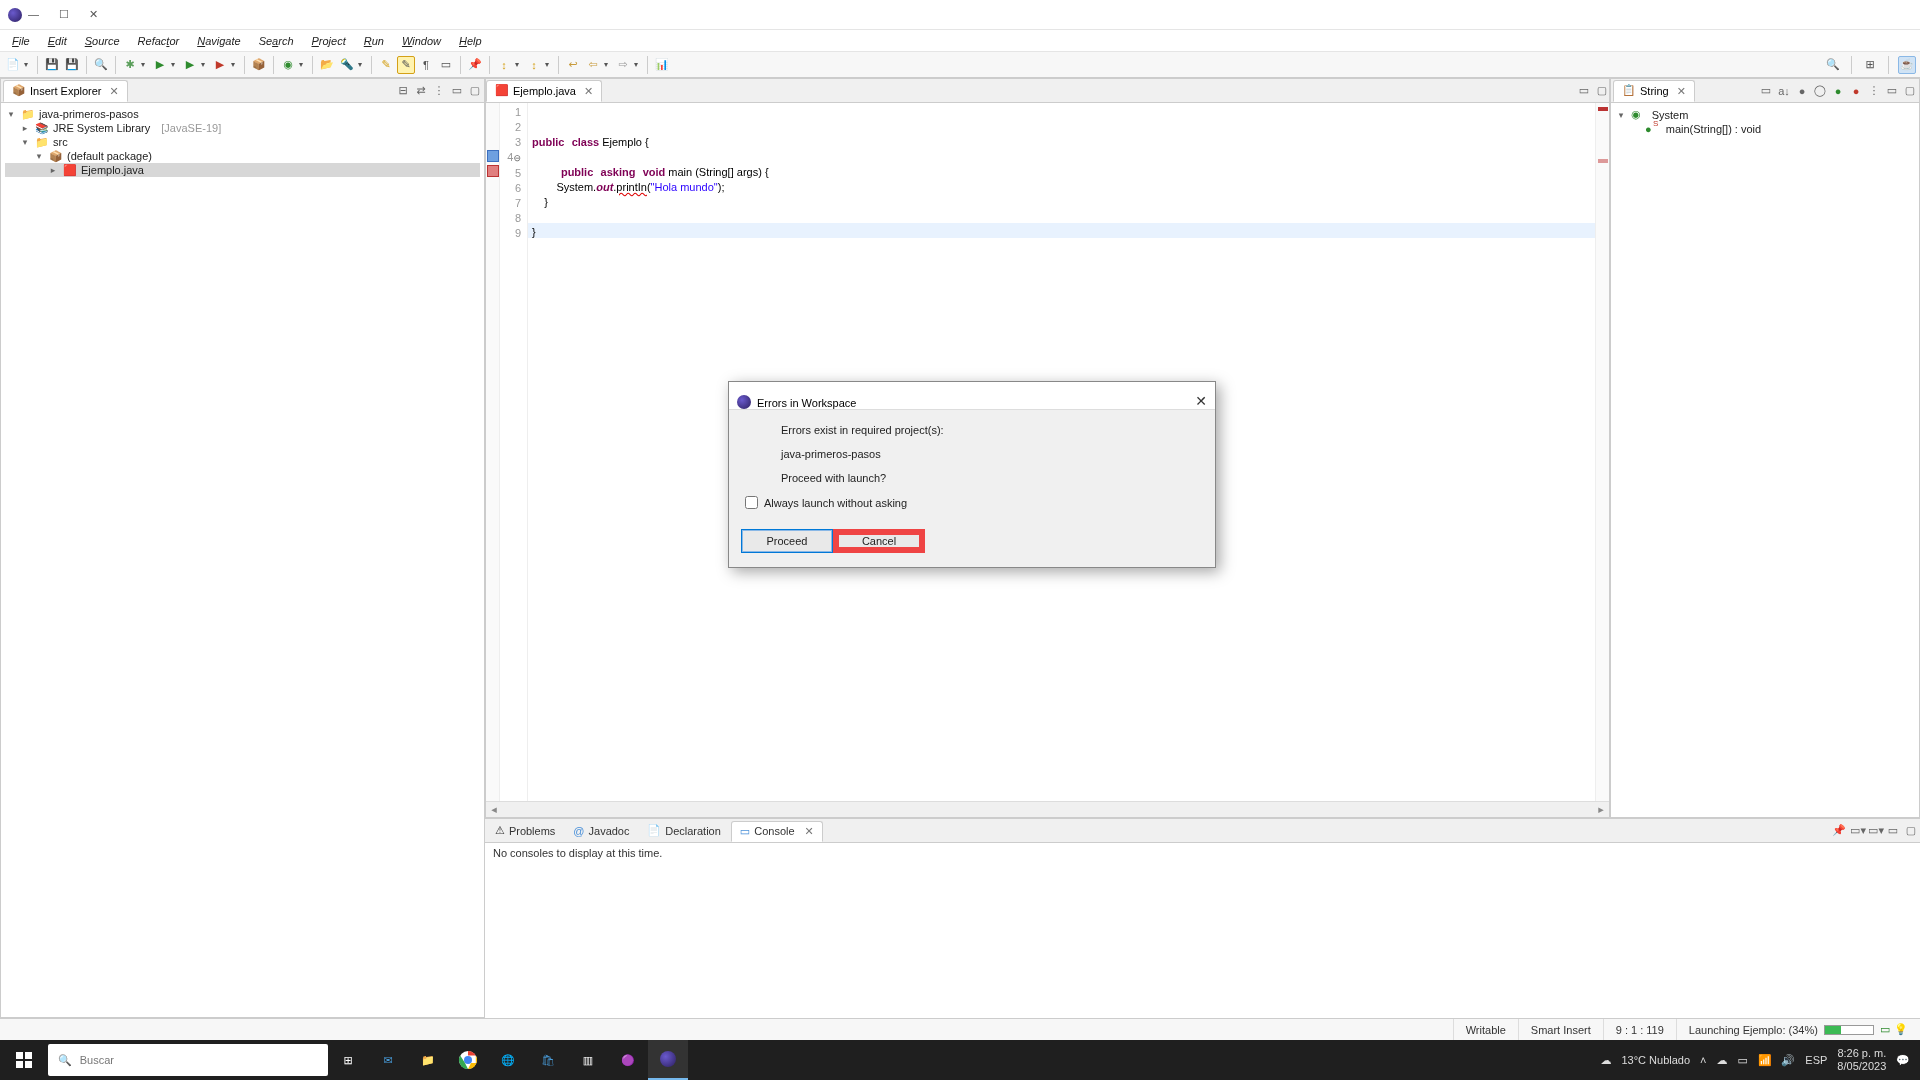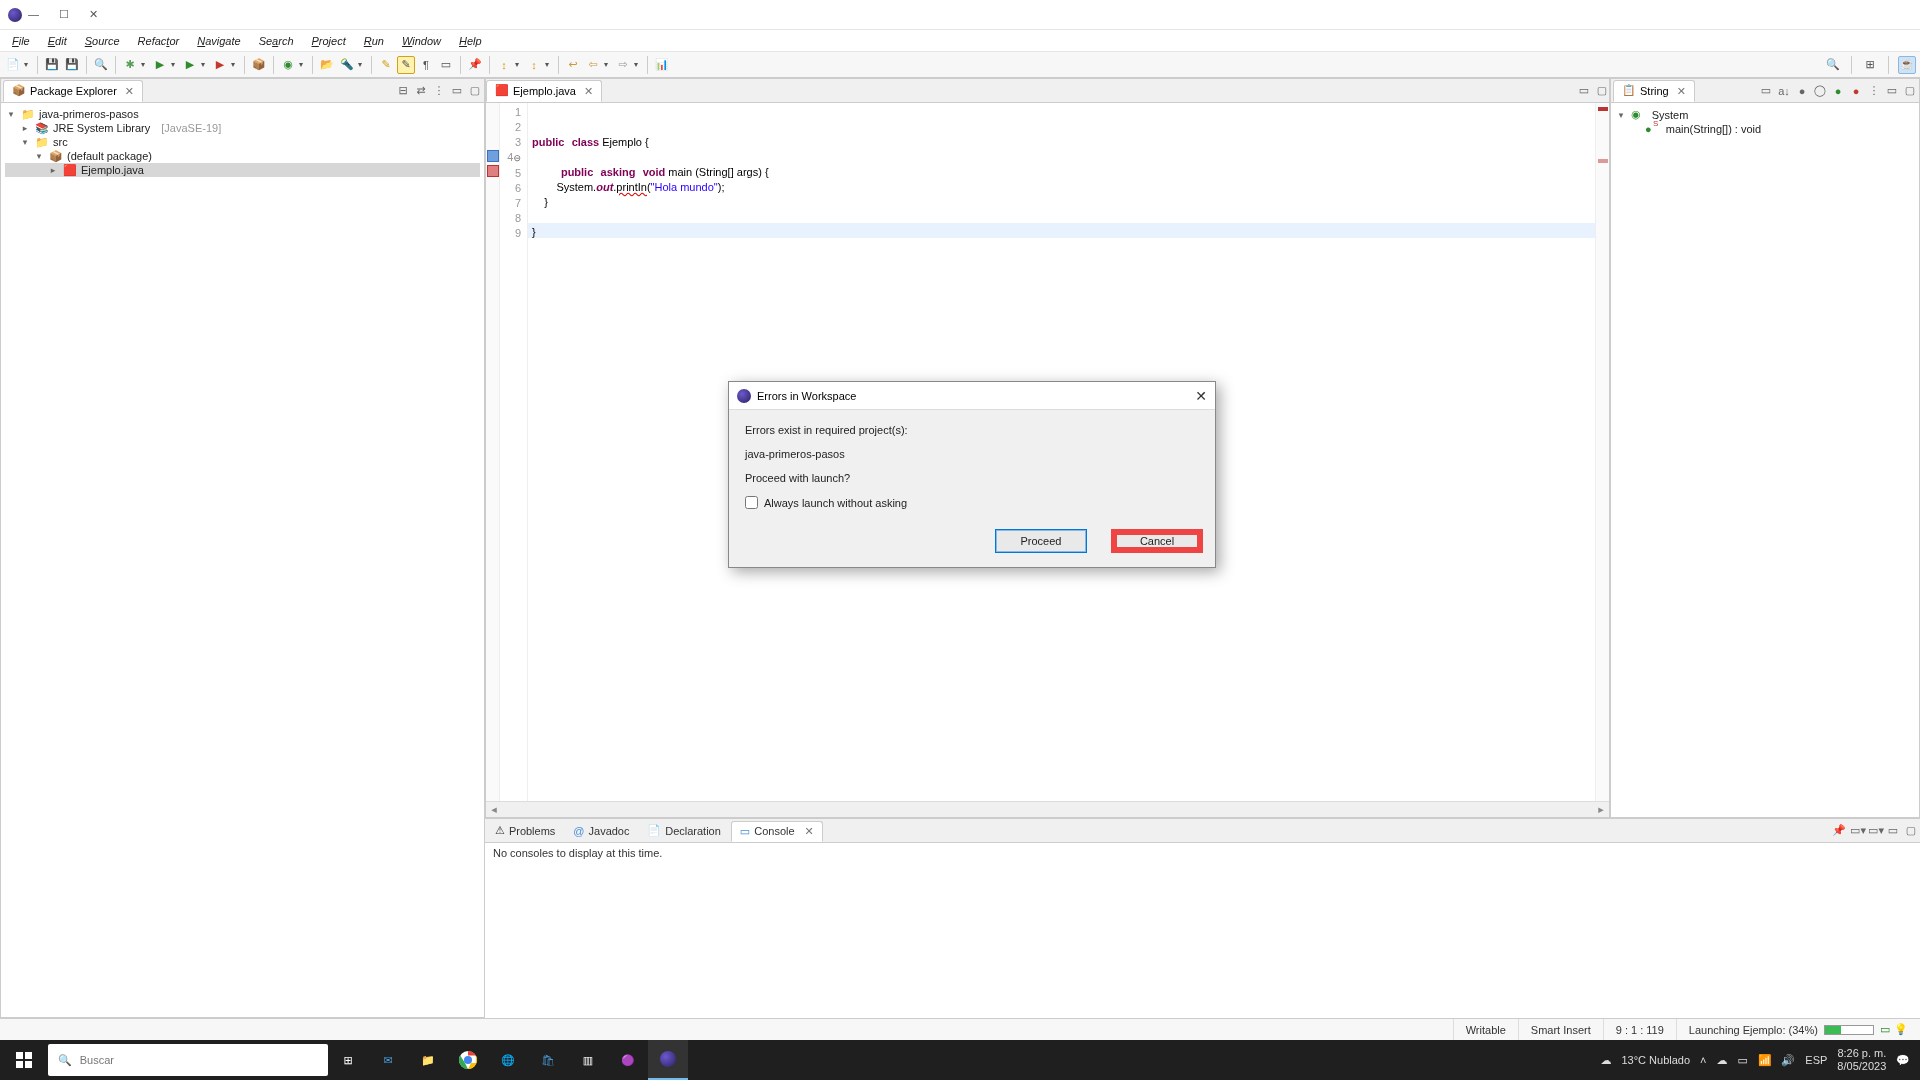--- a/index.html
+++ b/index.html
@@ -62,28 +62,28 @@
 .prog { width:50px; height:10px; border:1px solid #999; margin-left:6px; position:relative; background:#fff; }
 .prog .fill { position:absolute; left:0; top:0; bottom:0; width:34%; background:#3cba54; }
 .taskbar { height:40px; background:#1f1f1f; display:flex; align-items:center; color:#fff; }
 .taskbar .start { width:48px; height:40px; display:flex; align-items:center; justify-content:center; }
 .taskbar .search { width:280px; height:32px; background:#fff; color:#555; display:flex; align-items:center; padding:0 10px; gap:8px; border-radius:2px; }
 .taskbar .tico { width:40px; height:40px; display:flex; align-items:center; justify-content:center; }
 .taskbar .tico.active { border-bottom:2px solid #76b9ed; background:#333; }
 .taskbar .tray { margin-left:auto; display:flex; align-items:center; gap:10px; padding:0 10px; color:#ddd; font-size:11px; }
 .taskbar .clock { text-align:right; line-height:13px; font-size:11px; }
 .dialog { position:absolute; left:728px; top:381px; width:488px; background:#f0f0f0; border:1px solid #888; box-shadow:4px 4px 14px rgba(0,0,0,0.35); z-index:50; }
-.dialog .dtitle { height:28px; background:#fff; display:flex; align-items:center; padding:0 8px; border-bottom:1px solid #ddd; }
+.dialog .dtitle { height:28px; background:#fff; display:flex; align-items:flex-end; padding:0 8px; border-bottom:1px solid #ddd; }
 .dialog .dtitle .dico { width:14px; height:14px; border-radius:50%; background:radial-gradient(circle at 35% 35%,#6a5acd,#2b1e5e); margin-right:6px; }
 .dialog .dtitle .dclose { margin-left:auto; color:#333; font-size:14px; }
 .dialog .dbody { padding:14px 16px 10px; color:#222; }
-.dialog .dbody p { margin-bottom:12px; }
+.dialog .dbody p { margin-bottom:12px;margin-left:36px; }
 .dialog .dchk { display:flex; align-items:center; gap:6px; margin-top:10px; }
 .dialog .dchk input { width:13px; height:13px; }
-.dialog .dbtns { display:flex; justify-content:flex-end; gap:24px; padding:10px 12px 14px; }
+.dialog .dbtns { display:flex; justify-content:flex-start; gap:0; padding:10px 12px 14px; }
 .dialog .dbtns button { width:92px; height:24px; background:#e9e9e9; border:6px solid #ef4444; color:#222; }
 .dialog .dbtns button.primary { border:1px solid #0078d7; box-shadow:inset 0 0 0 1px #8ab8e6; }
 svg { display:block; }
 </style>
 </head>
 <body>
 
 <div class="titlebar">
   <span class="eclipse-ico"></span>
   <div class="winbtns">
@@ -160,21 +160,21 @@
     <span class="tb-btn" style="background:#d0e3f5;border:1px solid #8ab8e6">☕</span>
   </div>
 </div>
 
 <div class="workarea">
 
   <div class="panel" style="width:485px">
     <div class="panel-tabs">
       <div class="ptab">
         <span class="ico">📦</span>
-        <span>Package Explorer</span>
+        <span>Insert Explorer</span>
         <span class="close">✕</span>
       </div>
       <div class="panel-toolbar">
         <span>⊟</span>
         <span>⇄</span>
         <span>⋮</span>
         <span>▭</span>
         <span>▢</span>
       </div>
     </div>

